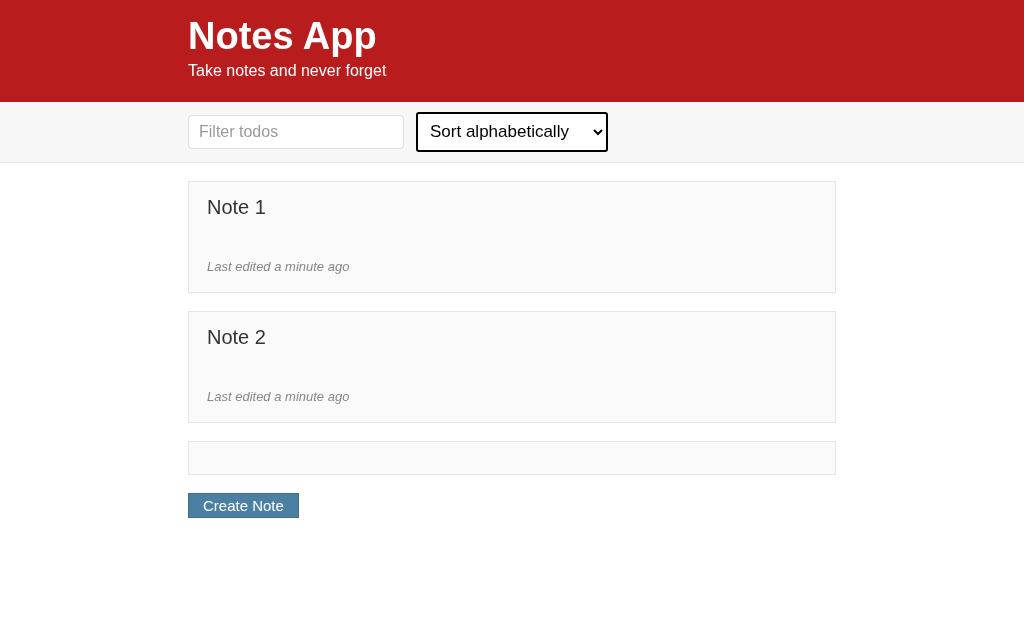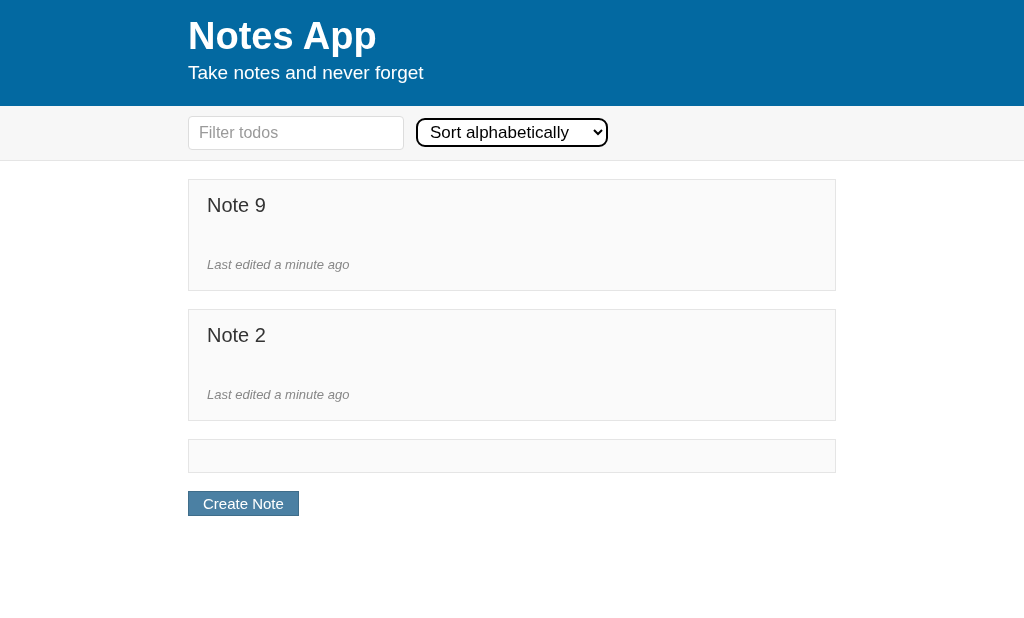--- a/index.html
+++ b/index.html
@@ -1,34 +1,34 @@
 <!DOCTYPE html>
 <html><head>
   <meta charset="utf-8">
   <style>
     * { box-sizing: border-box; margin: 0; padding: 0; }
     body { font-family: -apple-system, BlinkMacSystemFont, "Segoe UI", Helvetica, Arial, sans-serif; background: #fff; color: #333; }
     .header {
-      background: #0369a1;
+      background: #b91c1c;
       padding: 14px 0 22px 0;
     }
     .container {
       max-width: 648px;
       margin: 0 auto;
       padding: 0;
     }
     .app-title {
       color: #fff;
       font-size: 38px;
       font-weight: 700;
       line-height: 1.2;
     }
     .app-subtitle {
       color: #fff;
-      font-size: 19px;
+      font-size: 16px;
       font-weight: 400;
       margin-top: 2px;
     }
     .actionbar {
       background: #f7f7f7;
       border-bottom: 1px solid #e5e5e5;
       padding: 10px 12px;
     }
     .action-row {
       display: flex;
@@ -40,24 +40,24 @@
       width: 216px;
       border: 1px solid #ddd;
       border-radius: 4px;
       padding: 0 10px;
       font-size: 16px;
       color: #333;
       background: #fff;
     }
     .filter-input::placeholder { color: #9a9a9a; }
     .sort-select {
-      height: 29px;
+      height: 40px;
       width: 192px;
       border: 2px solid #000;
-      border-radius: 9px;
+      border-radius: 3px;
       padding: 0 8px;
       font-size: 17px;
       background: #fff;
     }
     .notes-area {
       padding-top: 18px;
     }
     .note-card {
       background: #fafafa;
       border: 1px solid #e5e5e5;
@@ -100,21 +100,21 @@
     <input type="text" class="filter-input" placeholder="Filter todos" style="">
     <select class="sort-select">
       <option>Sort alphabetically</option>
     </select>
   </div>
 </div>
 
 <div class="container notes-area">
 
   <div class="note-card">
-    <div class="note-title">Note 9</div>
+    <div class="note-title">Note 1</div>
     <div class="note-meta">Last edited a minute ago</div>
   </div>
 
   <div class="note-card">
     <div class="note-title">Note 2</div>
     <div class="note-meta">Last edited a minute ago</div>
   </div>
 
   <div class="note-card">
   </div>

